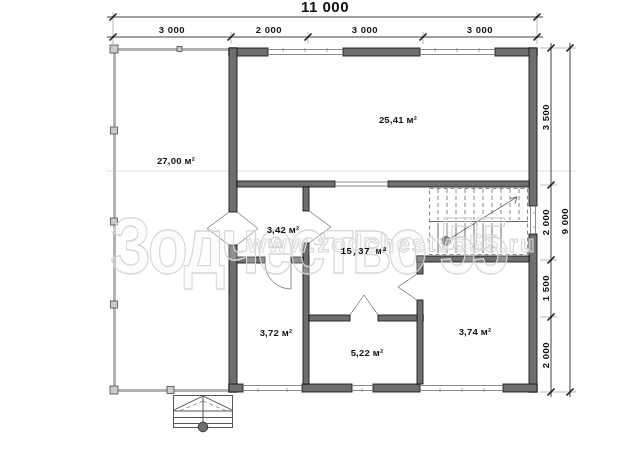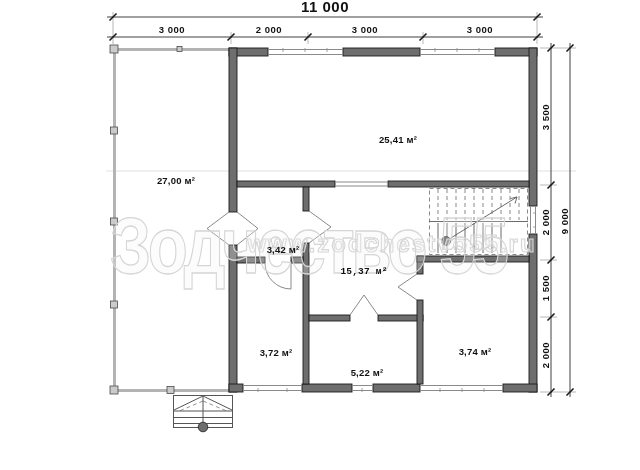--- a/index.html
+++ b/index.html
@@ -3,21 +3,21 @@
 <meta charset="utf-8">
 <style>
   html,body{margin:0;padding:0;background:#fff;}
   #canvas{
     position:relative;width:640px;height:470px;background:#ffffff;overflow:hidden;
     font-family:"Liberation Sans", sans-serif;
   }
   #plan-svg{position:absolute;left:0;top:0;}
   .lbl{
     position:absolute;transform:translate(-50%,-50%);
-    font-size:9.5px;font-weight:bold;color:#111;white-space:nowrap;letter-spacing:.2px;margin-top:20px;
+    font-size:9.5px;font-weight:bold;color:#111;white-space:nowrap;letter-spacing:.2px;
   }
   .dim{
     position:absolute;transform:translate(-50%,-50%);
     font-size:9.5px;font-weight:bold;color:#111;white-space:nowrap;letter-spacing:.5px;
   }
   .dim.vert{transform:translate(-50%,-50%) rotate(-90deg);}
   .wm{
     position:absolute;white-space:nowrap;pointer-events:none;
     font-weight:bold;color:rgba(245,245,245,0.25);
     -webkit-text-stroke:1.1px #d6d6d6;

